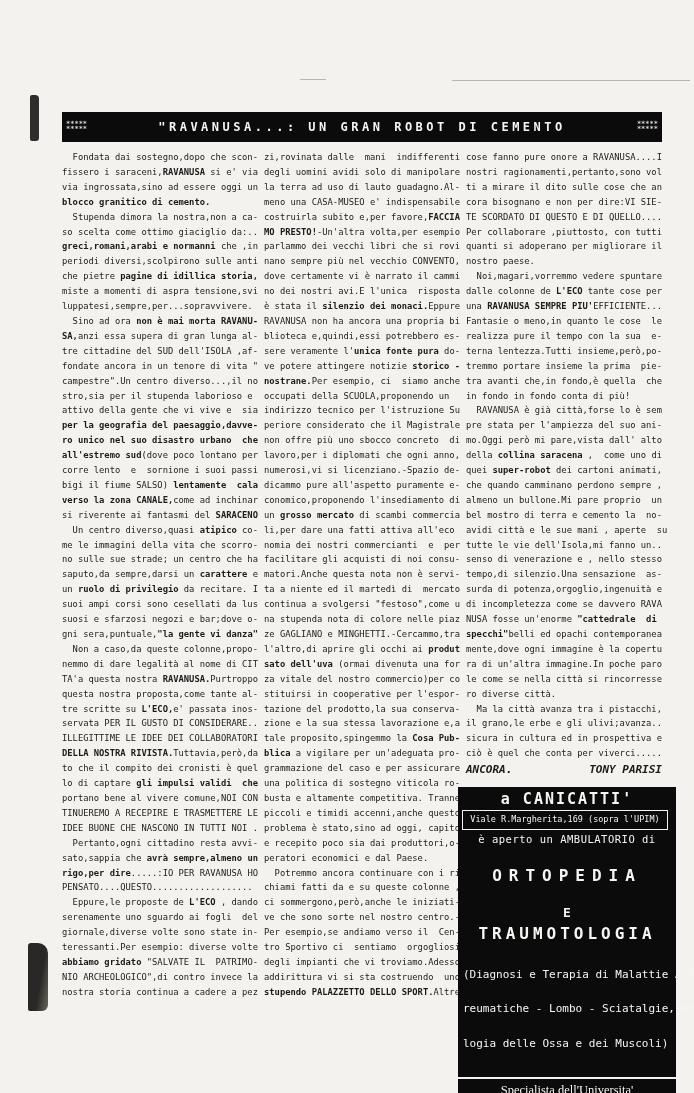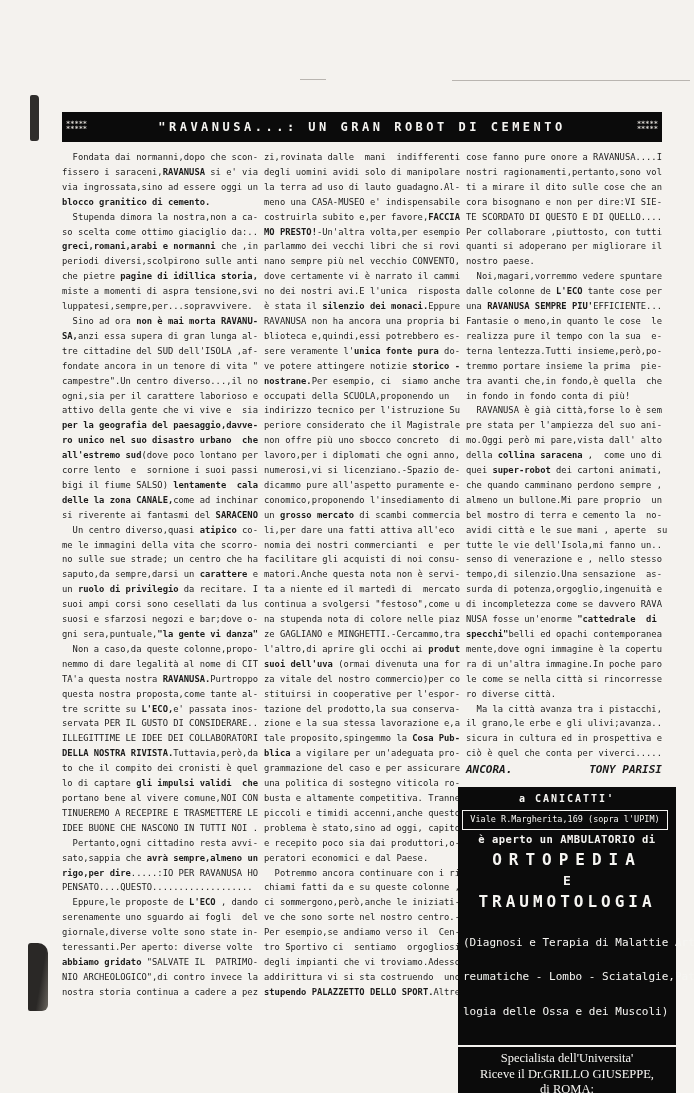--- a/index.html
+++ b/index.html
@@ -36,27 +36,27 @@
   .byline{
     display:flex;justify-content:space-between;font-weight:bold;
     font-size:11px;margin-top:2px;white-space:pre;font-style:italic;
   }
   
   .ad{margin-top:9px;margin-left:-8px;width:218px;}
   .ad-main{
     background:#0b0b0b;color:#f6f5f2;padding:5px 4px 6px 4px;
     text-align:center;box-sizing:border-box;
   }
-  .ad-city{font-size:10px;font-weight:bold;letter-spacing:2px;}
+  .ad-city{font-size:15px;font-weight:bold;letter-spacing:2px;}
   .ad-addr{
     display:block;border:1px solid #f6f5f2;margin:3px 4px 2px 0;
     padding:1px 0 2px 0;font-size:8.5px;white-space:nowrap;
   }
-  .ad-open{font-size:10.5px;font-weight:bold;letter-spacing:0.5px;margin:2px 0 4px 0;}
-  .ad-big{font-size:16px;font-weight:bold;letter-spacing:7px;margin:6px 0;}
+  .ad-open{font-size:10.5px;font-weight:normal;letter-spacing:0.5px;margin:2px 0 4px 0;}
+  .ad-big{font-size:16px;font-weight:bold;letter-spacing:7px;margin:22px 0;}
   .ad-mid{font-size:13px;font-weight:bold;margin:4px 0;}
   .ad-big2{font-size:16px;font-weight:bold;letter-spacing:4px;margin:6px 0 4px 0;}
   .ad-caption{font-size:11px;line-height:11.5px;text-align:left;padding:0 1px;white-space:pre;}
   .ad-sep{border-top:2px solid #f4f2ee;margin:5px -4px 4px -4px;}
   .ad-doctor{font-family:"Liberation Serif",serif;font-size:12.5px;line-height:15.5px;}
 </style>
 </head>
 <body>
 
 <div class="hairline" style="left:452px;top:80px;width:238px;height:1px;"></div>
@@ -67,44 +67,44 @@
 <div class="banner">
   <span class="stars">*****
 *****</span>
   <span class="title">"RAVANUSA...: UN GRAN ROBOT DI CEMENTO</span>
   <span class="stars">*****
 *****</span>
 </div>
 
 <div class="columns">
   <div class="col">
-      <div class="ln"><span>  Fondata dai normanni,dopo che scon-</span></div>
+      <div class="ln"><span>  Fondata dai sostegno,dopo che scon-</span></div>
       <div class="ln"><span>fissero i saraceni,</span><span class="b">RAVANUSA</span><span> si e' via</span></div>
       <div class="ln"><span>via ingrossata,sino ad essere oggi un</span></div>
       <div class="ln"><span class="b">blocco granitico di cemento.</span></div>
       <div class="ln"><span>  Stupenda dimora la nostra,non a ca-</span></div>
       <div class="ln"><span>so scelta come ottimo giaciglio da:..</span></div>
       <div class="ln"><span class="b">greci,romani,arabi e normanni</span><span> che ,in</span></div>
       <div class="ln"><span>periodi diversi,scolpirono sulle anti</span></div>
       <div class="ln"><span>che pietre </span><span class="b">pagine di idillica storia,</span></div>
       <div class="ln"><span>miste a momenti di aspra tensione,svi</span></div>
       <div class="ln"><span>luppatesi,sempre,per...sopravvivere.</span></div>
       <div class="ln"><span>  Sino ad ora </span><span class="b">non è mai morta RAVANU-</span></div>
       <div class="ln"><span class="b">SA,</span><span>anzi essa supera di gran lunga al-</span></div>
       <div class="ln"><span>tre cittadine del SUD dell'ISOLA ,af-</span></div>
       <div class="ln"><span>fondate ancora in un tenore di vita "</span></div>
       <div class="ln"><span>campestre".Un centro diverso...,il no</span></div>
-      <div class="ln"><span>ogni,sia per il carattere laborioso e</span></div>
+      <div class="ln"><span>stro,sia per il stupenda laborioso e</span></div>
       <div class="ln"><span>attivo della gente che vi vive e  sia</span></div>
       <div class="ln"><span class="b">per la geografia del paesaggio,davve-</span></div>
       <div class="ln"><span class="b">ro unico nel suo disastro urbano  che</span></div>
       <div class="ln"><span class="b">all'estremo sud</span><span>(dove poco lontano per</span></div>
       <div class="ln"><span>corre lento  e  sornione i suoi passi</span></div>
       <div class="ln"><span>bigi il fiume SALSO) </span><span class="b">lentamente  cala</span></div>
-      <div class="ln"><span class="b">delle la zona CANALE,</span><span>come ad inchinar</span></div>
+      <div class="ln"><span class="b">verso la zona CANALE,</span><span>come ad inchinar</span></div>
       <div class="ln"><span>si riverente ai fantasmi del </span><span class="b">SARACENO</span></div>
       <div class="ln"><span>  Un centro diverso,quasi </span><span class="b">atipico</span><span> co-</span></div>
       <div class="ln"><span>me le immagini della vita che scorro-</span></div>
       <div class="ln"><span>no sulle sue strade; un centro che ha</span></div>
       <div class="ln"><span>saputo,da sempre,darsi un </span><span class="b">carattere</span><span> e</span></div>
       <div class="ln"><span>un </span><span class="b">ruolo di privilegio</span><span> da recitare. I</span></div>
       <div class="ln"><span>suoi ampi corsi sono cesellati da lus</span></div>
       <div class="ln"><span>suosi e sfarzosi negozi e bar;dove o-</span></div>
       <div class="ln"><span>gni sera,puntuale,</span><span class="b">"la gente vi danza"</span></div>
       <div class="ln"><span>  Non a caso,da queste colonne,propo-</span></div>
@@ -120,21 +120,21 @@
       <div class="ln"><span>portano bene al vivere comune,NOI CON</span></div>
       <div class="ln"><span>TINUEREMO A RECEPIRE E TRASMETTERE LE</span></div>
       <div class="ln"><span>IDEE BUONE CHE NASCONO IN TUTTI NOI .</span></div>
       <div class="ln"><span>  Pertanto,ogni cittadino resta avvi-</span></div>
       <div class="ln"><span>sato,sappia che </span><span class="b">avrà sempre,almeno un</span></div>
       <div class="ln"><span class="b">rigo,per dire</span><span>.....:IO PER RAVANUSA HO</span></div>
       <div class="ln"><span>PENSATO....QUESTO...................</span></div>
       <div class="ln"><span>  Eppure,le proposte de </span><span class="b">L'ECO</span><span> , dando</span></div>
       <div class="ln"><span>serenamente uno sguardo ai fogli  del</span></div>
       <div class="ln"><span>giornale,diverse volte sono state in-</span></div>
-      <div class="ln"><span>teressanti.Per aperto: diverse volte</span></div>
+      <div class="ln"><span>teressanti.Per esempio: diverse volte</span></div>
       <div class="ln"><span class="b">abbiamo gridato</span><span> "SALVATE IL  PATRIMO-</span></div>
       <div class="ln"><span>NIO ARCHEOLOGICO",di contro invece la</span></div>
       <div class="ln"><span>nostra storia continua a cadere a pez</span></div>
     </div>
   <div class="col">
       <div class="ln"><span>zi,rovinata dalle  mani  indifferenti</span></div>
       <div class="ln"><span>degli uomini avidi solo di manipolare</span></div>
       <div class="ln"><span>la terra ad uso di lauto guadagno.Al-</span></div>
       <div class="ln"><span>meno una CASA-MUSEO e' indispensabile</span></div>
       <div class="ln"><span>costruirla subito e,per favore,</span><span class="b">FACCIA</span></div>
@@ -160,21 +160,21 @@
       <div class="ln"><span>un </span><span class="b">grosso mercato</span><span> di scambi commercia</span></div>
       <div class="ln"><span>li,per dare una fatti attiva all'eco</span></div>
       <div class="ln"><span>nomia dei nostri commercianti  e  per</span></div>
       <div class="ln"><span>facilitare gli acquisti di noi consu-</span></div>
       <div class="ln"><span>matori.Anche questa nota non è servi-</span></div>
       <div class="ln"><span>ta a niente ed il martedì di  mercato</span></div>
       <div class="ln"><span>continua a svolgersi "festoso",come u</span></div>
       <div class="ln"><span>na stupenda nota di colore nelle piaz</span></div>
       <div class="ln"><span>ze GAGLIANO e MINGHETTI.-Cercammo,tra</span></div>
       <div class="ln"><span>l'altro,di aprire gli occhi ai </span><span class="b">produt</span></div>
-      <div class="ln"><span class="b">suoi dell'uva</span><span> (ormai divenuta una for</span></div>
+      <div class="ln"><span class="b">sato dell'uva</span><span> (ormai divenuta una for</span></div>
       <div class="ln"><span>za vitale del nostro commercio)per co</span></div>
       <div class="ln"><span>stituirsi in cooperative per l'espor-</span></div>
       <div class="ln"><span>tazione del prodotto,la sua conserva-</span></div>
       <div class="ln"><span>zione e la sua stessa lavorazione e,a</span></div>
       <div class="ln"><span>tale proposito,spingemmo la </span><span class="b">Cosa Pub-</span></div>
       <div class="ln"><span class="b">blica</span><span> a vigilare per un'adeguata pro-</span></div>
       <div class="ln"><span>grammazione del caso e per assicurare</span></div>
       <div class="ln"><span>una politica di sostegno viticola ro-</span></div>
       <div class="ln"><span>busta e altamente competitiva. Tranne</span></div>
       <div class="ln"><span>piccoli e timidi accenni,anche questo</span></div>

